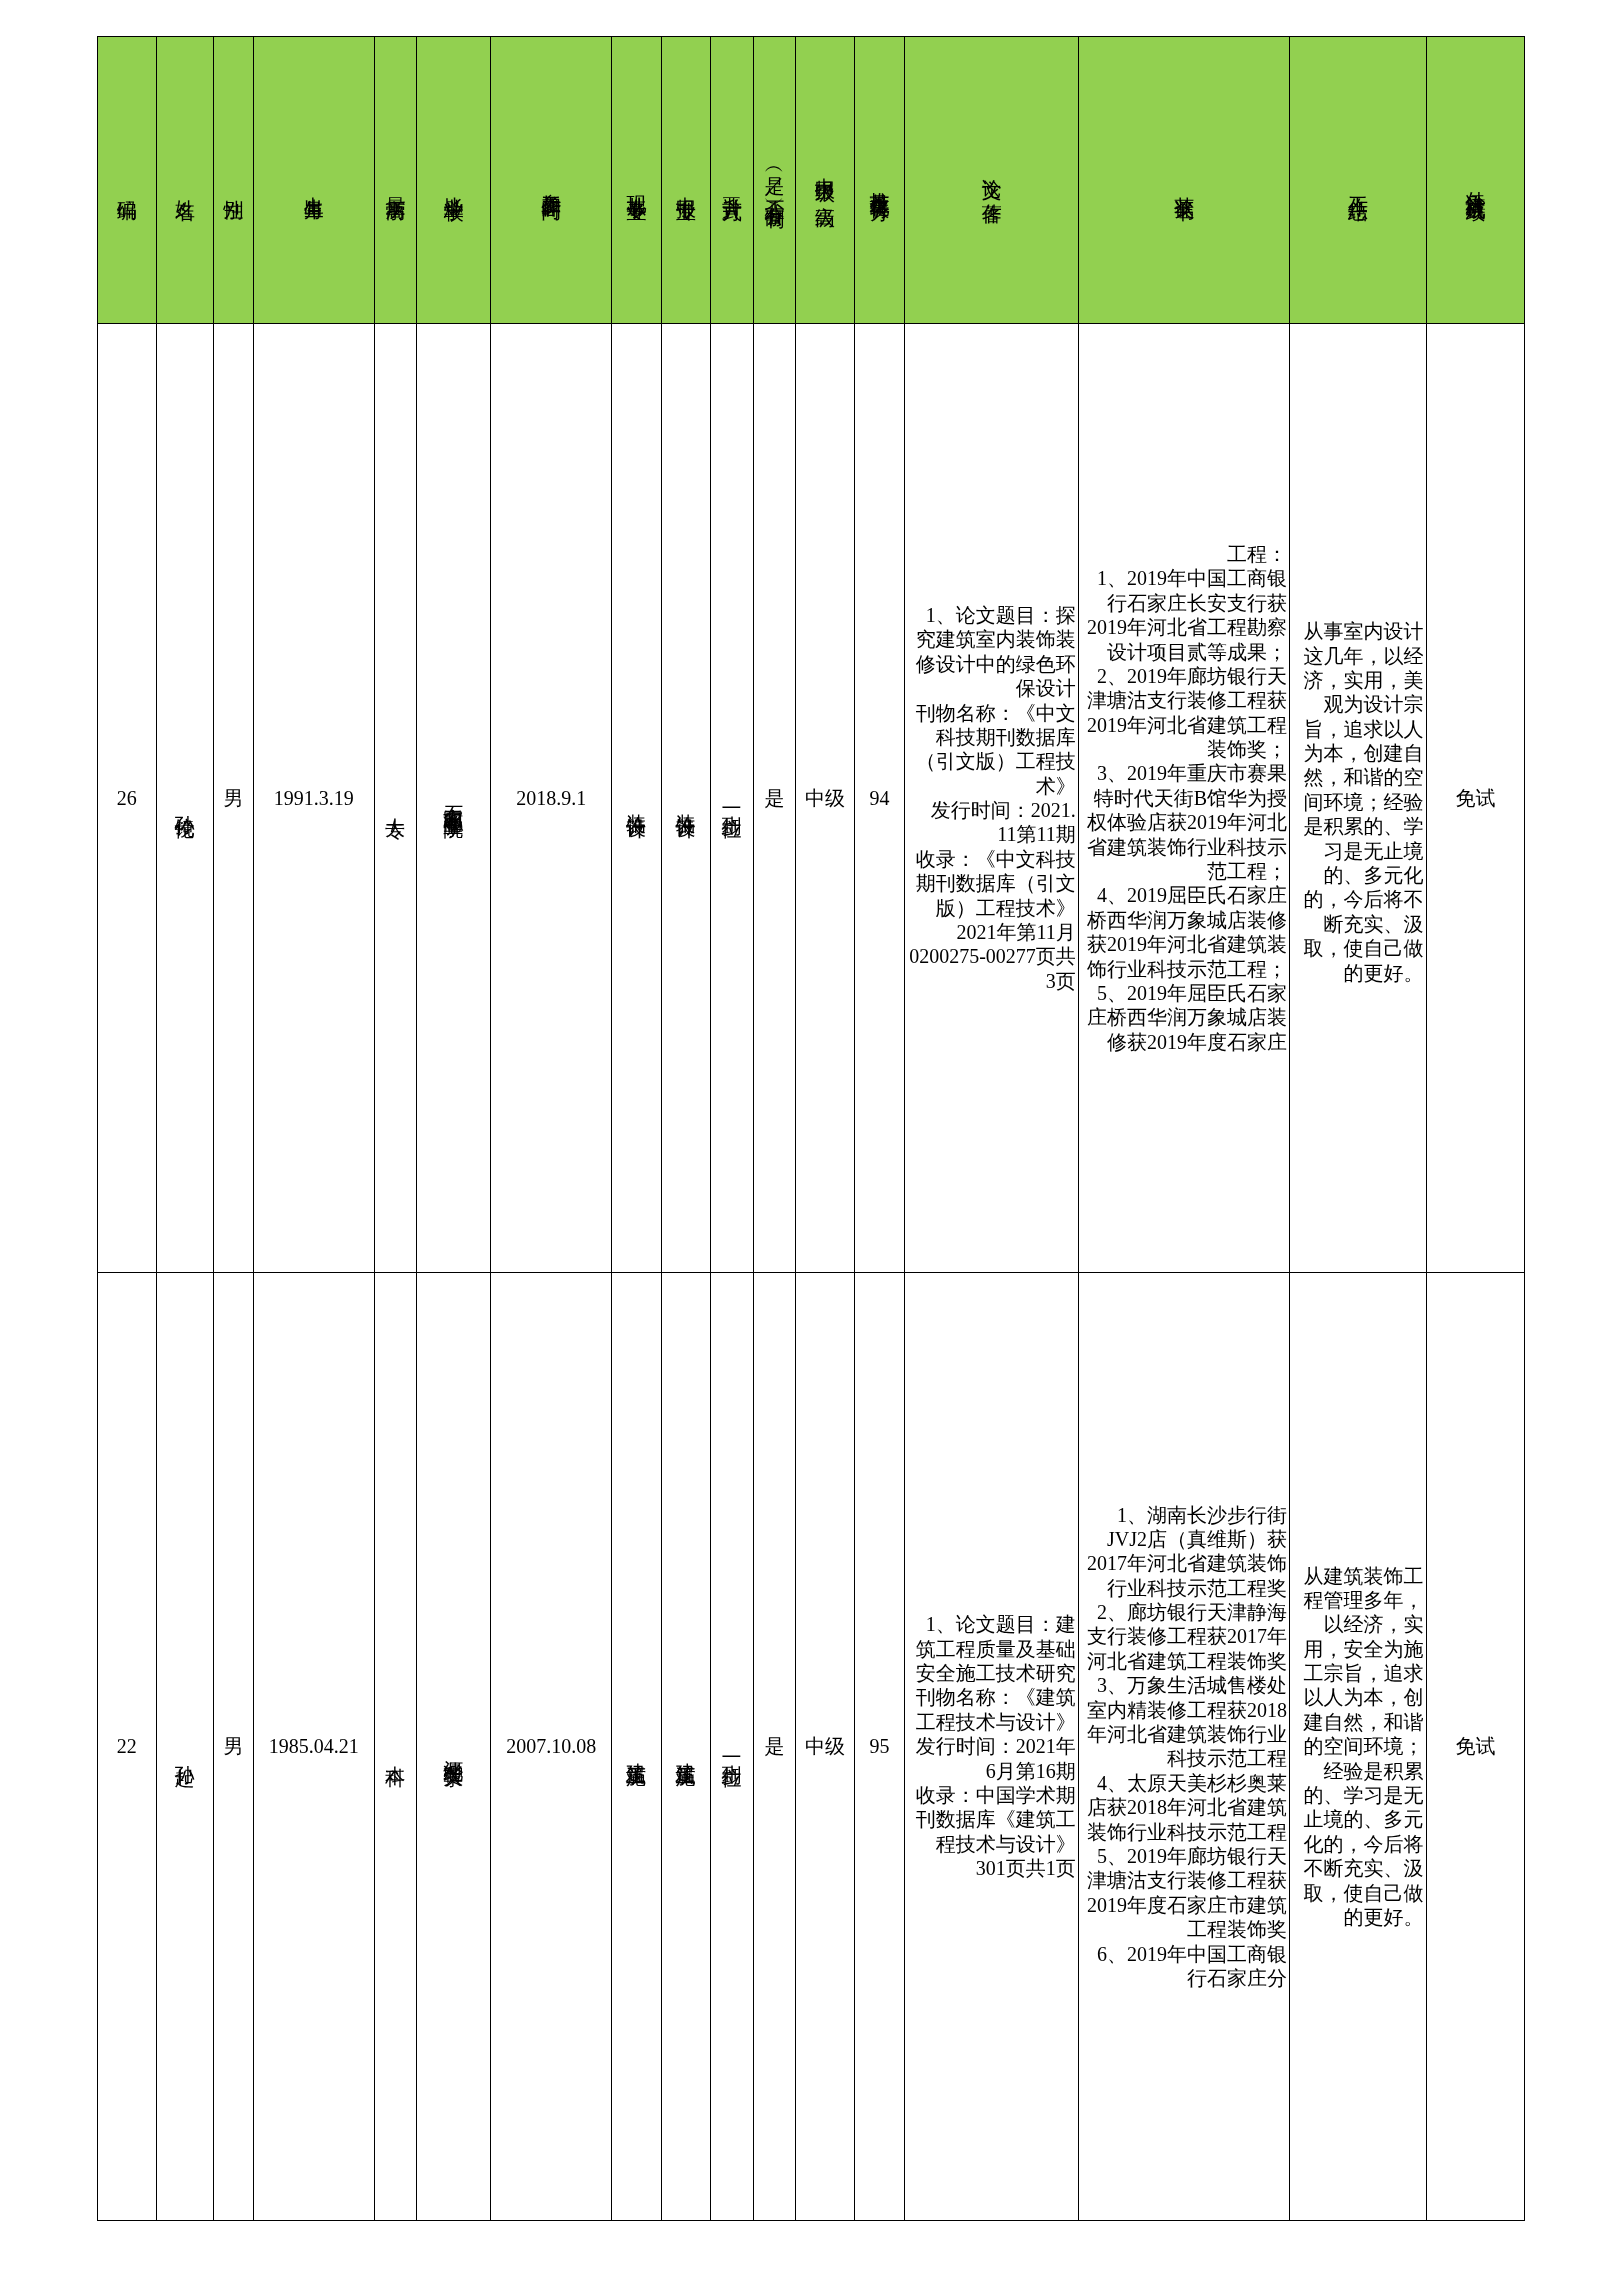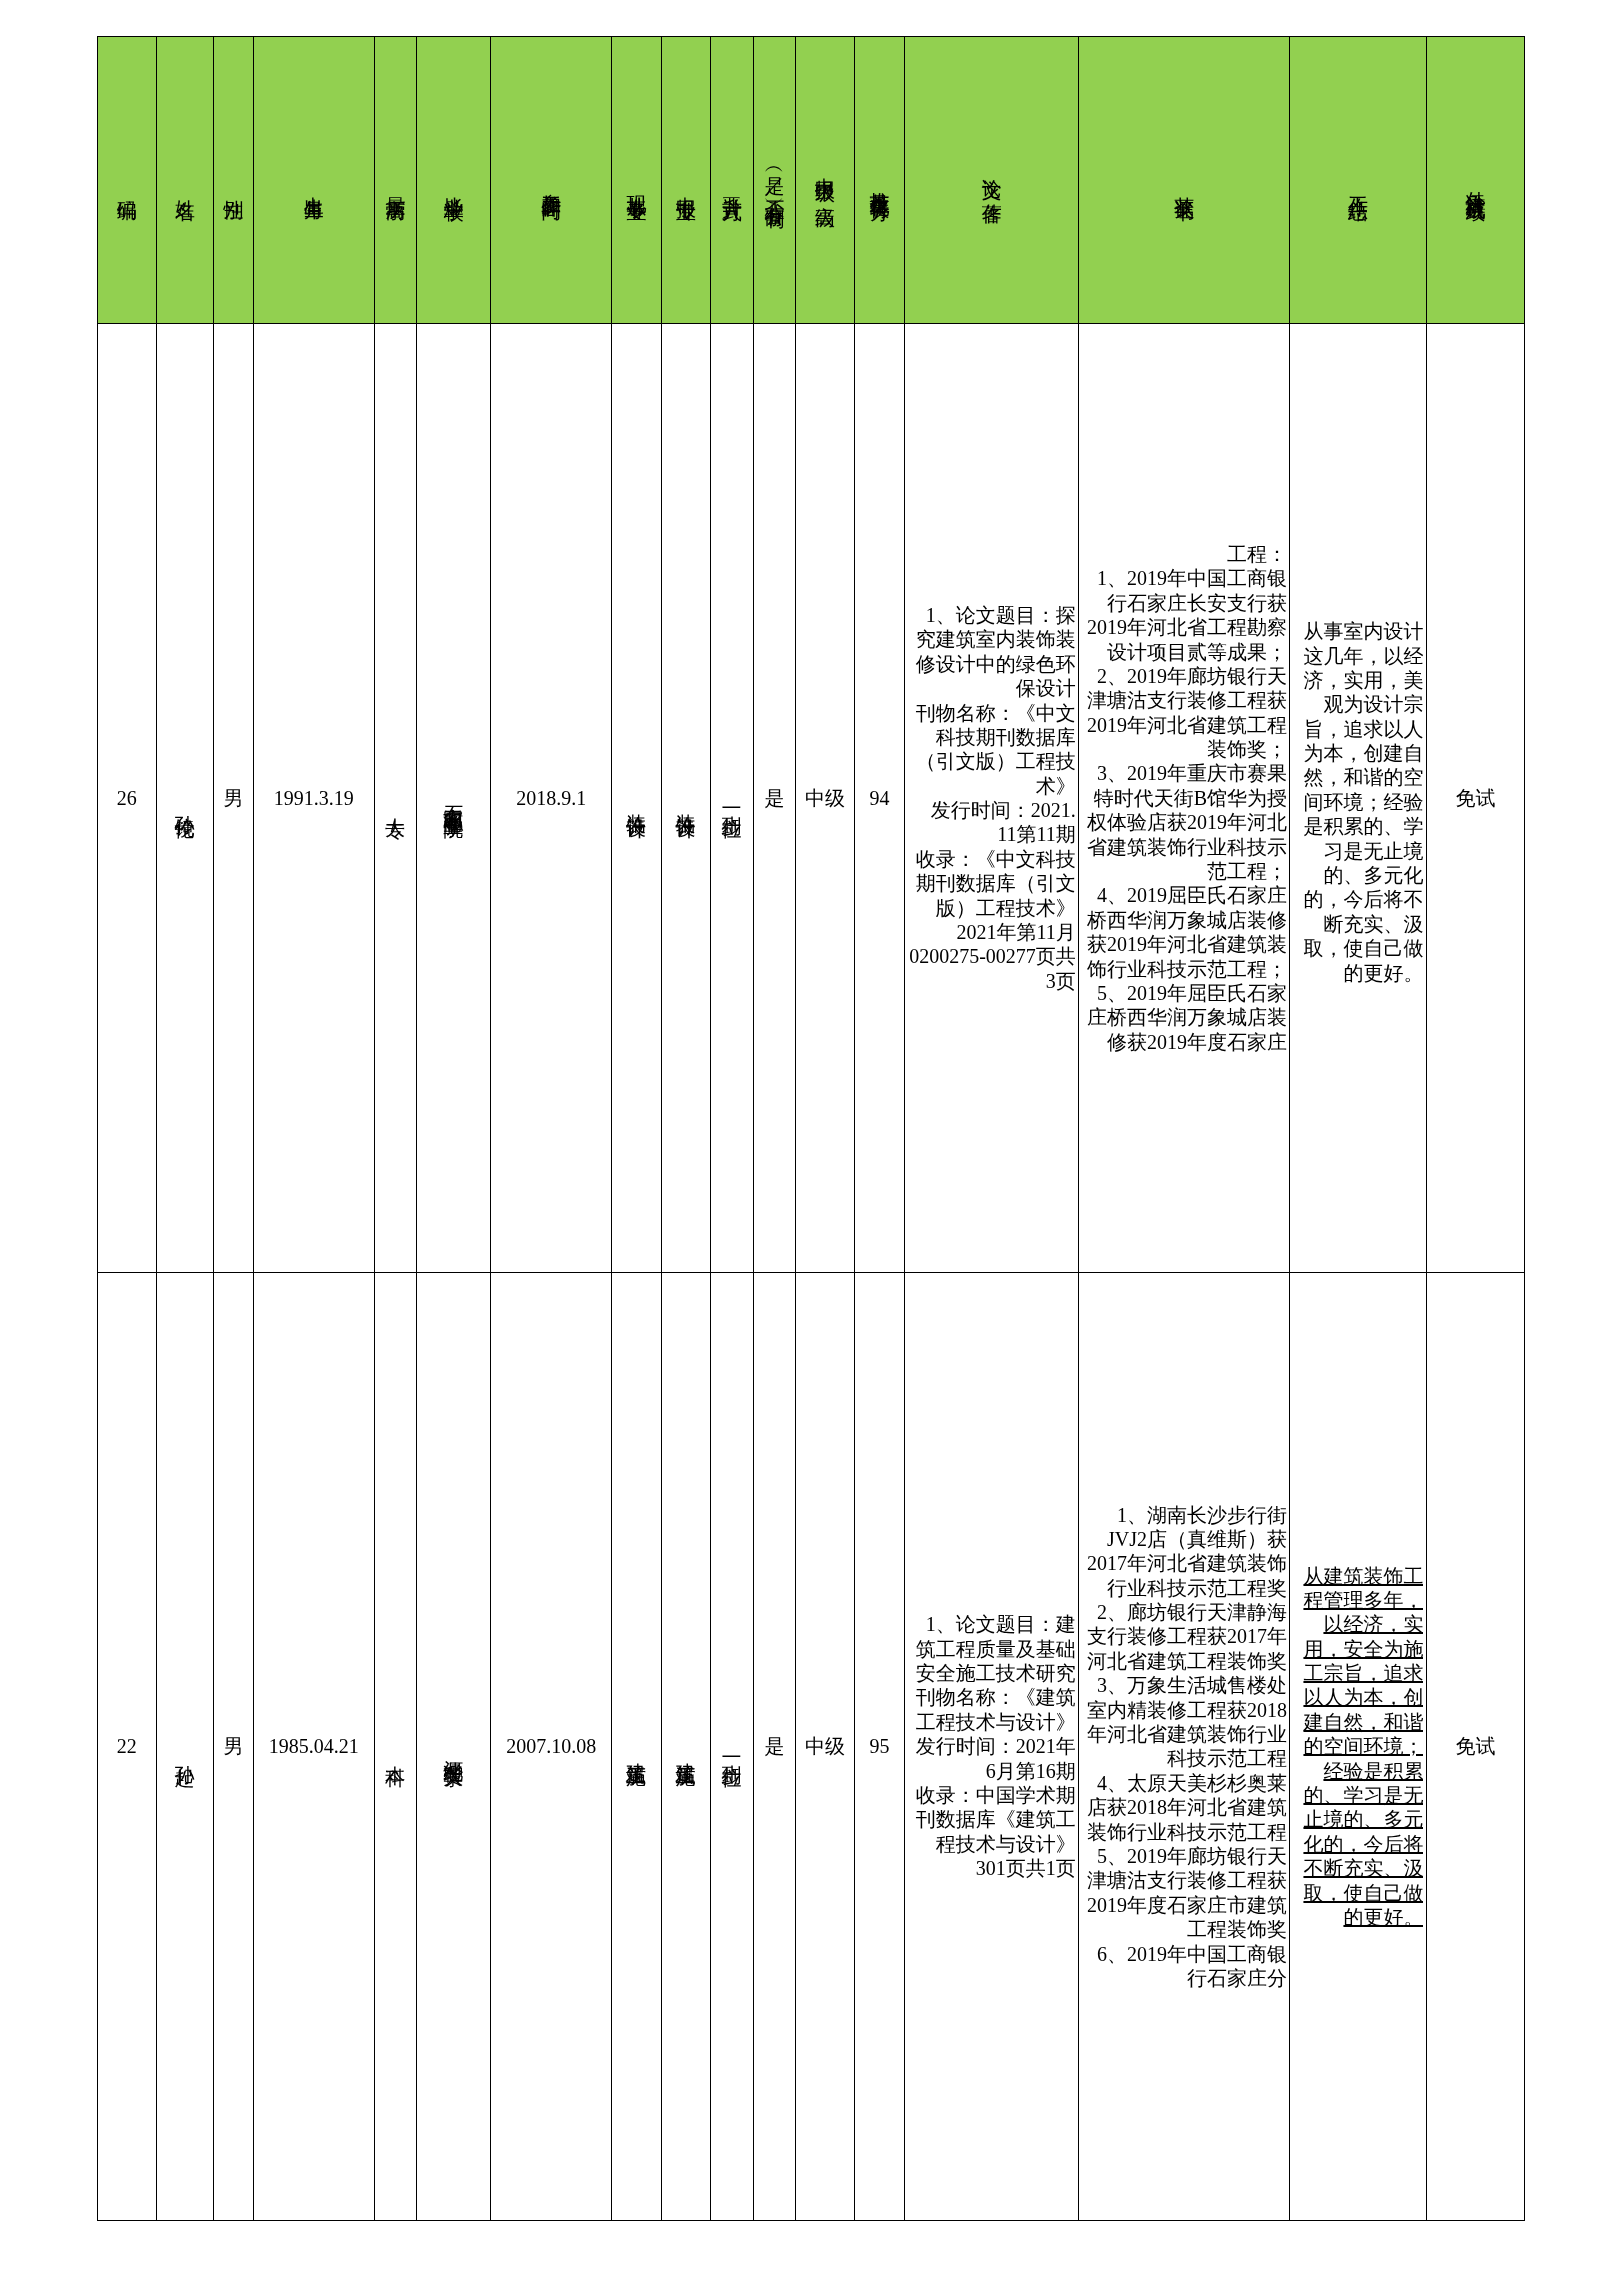--- a/index.html
+++ b/index.html
@@ -194,20 +194,20 @@
           </td>
         <td class="cell-top">
             <span class="clipbox-h" style="white-space: pre-wrap;">1、湖南长沙步行街JVJ2店（真维斯）获2017年河北省建筑装饰行业科技示范工程奖
 2、廊坊银行天津静海支行装修工程获2017年河北省建筑工程装饰奖
 3、万象生活城售楼处室内精装修工程获2018年河北省建筑装饰行业科技示范工程
 4、太原天美杉杉奥莱店获2018年河北省建筑装饰行业科技示范工程
 5、2019年廊坊银行天津塘沽支行装修工程获2019年度石家庄市建筑工程装饰奖
 6、2019年中国工商银行石家庄分</span>
           </td>
         <td class="cell-top">
-            <span class="clipbox-h" style="white-space: pre-wrap; text-decoration: underline;">从建筑装饰工程管理多年，以经济，实用，安全为施工宗旨，追求以人为本，创建自然，和谐的空间环境；经验是积累的、学习是无止境的、多元化的，今后将不断充实、汲取，使自己做的更好。</span>
+            <span class="clipbox-h" style="white-space: pre-wrap;">从建筑装饰工程管理多年，以经济，实用，安全为施工宗旨，追求以人为本，创建自然，和谐的空间环境；经验是积累的、学习是无止境的、多元化的，今后将不断充实、汲取，使自己做的更好。</span>
           </td>
         <td class="cell-center">免试</td>
       </tr>
     </tbody>
   </table>
 </div>
 
 
 </body></html>

